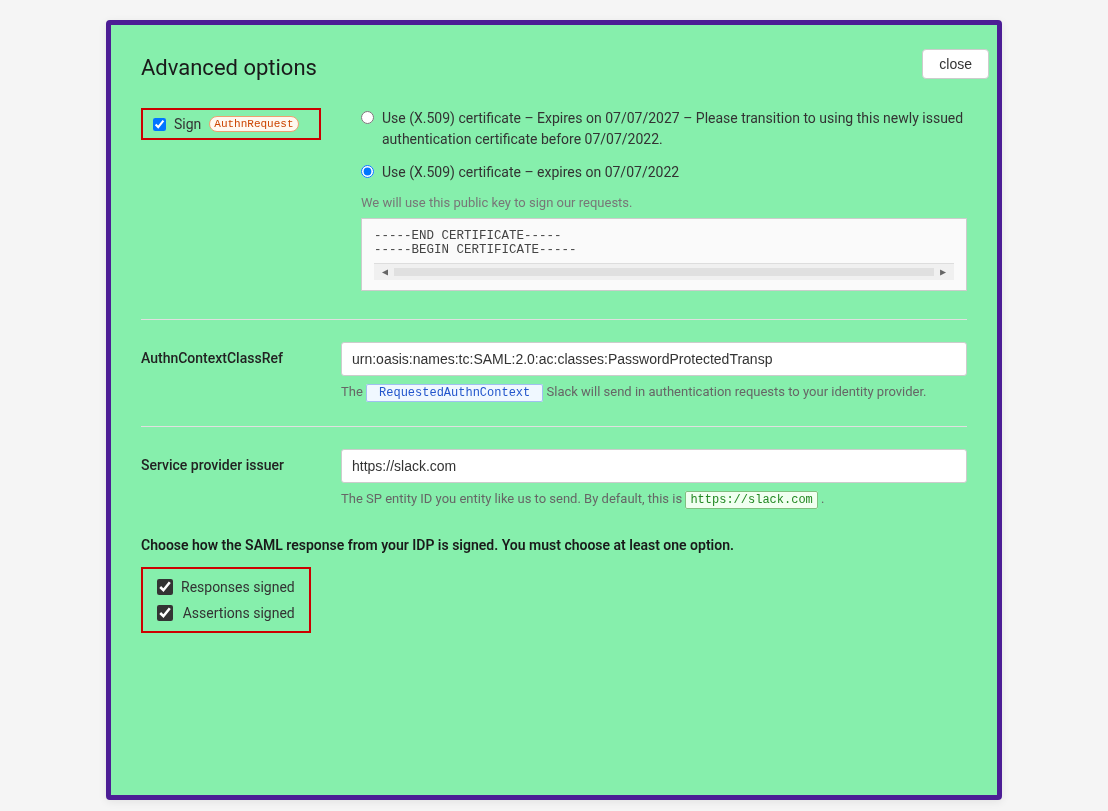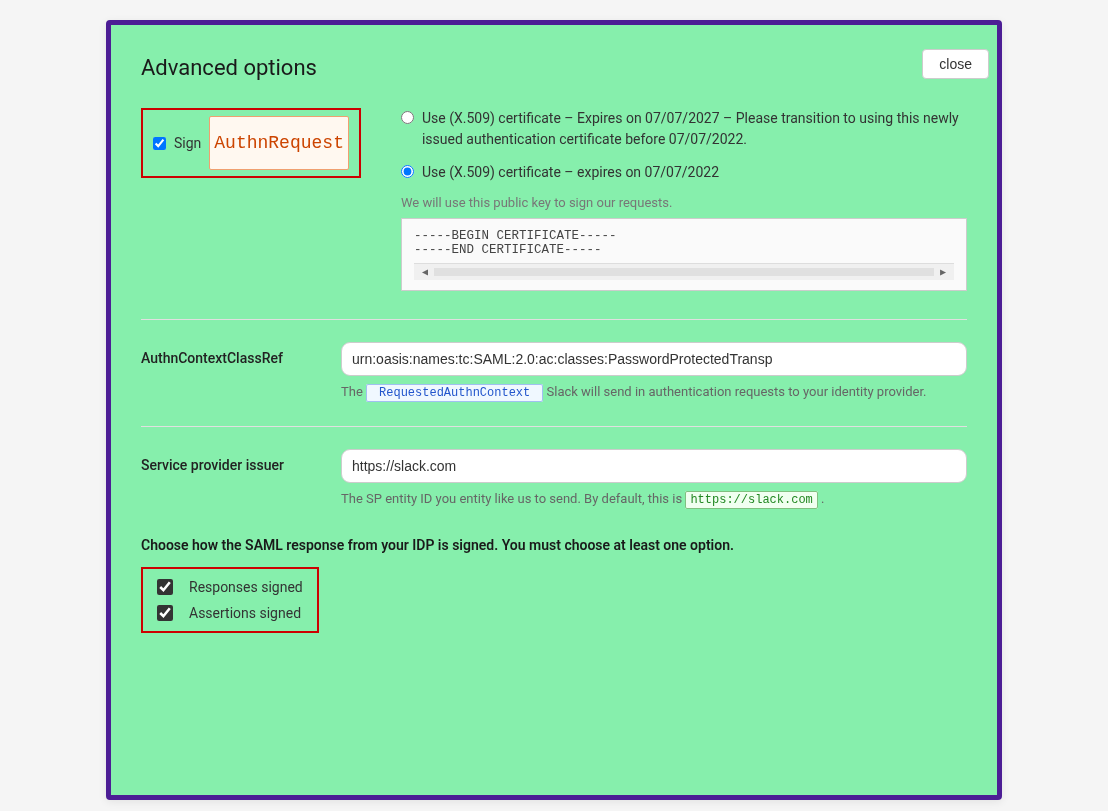--- a/index.html
+++ b/index.html
@@ -70,23 +70,23 @@
     .sign-label-text {
       font-size: 14px;
       color: #333;
     }
 
     .code-tag {
       background: #fff8f0;
       border: 1px solid #f0a070;
       color: #cc4400;
       font-family: 'Courier New', monospace;
-      font-size: 18px;
-      padding: 16px 4px;
-      border-radius: 2px;
+      font-size: 11px;
+      padding: 1px 4px;
+      border-radius: 8px;
     }
 
     .code-tag-blue {
       background: #f0f8ff;
       border: 1px solid #a0c0f0;
       color: #2255cc;
       font-family: 'Courier New', monospace;
       font-size: 12px;
       padding: 1px 12px;
       border-radius: 2px;
@@ -189,21 +189,21 @@
       padding-top: 8px;
     }
 
     .field-content {
       flex: 1;
     }
 
     .text-input {
       width: 100%;
       border: 1px solid #ccc;
-      border-radius: 9px;
+      border-radius: 3px;
       padding: 8px 10px;
       font-size: 14px;
       color: #333;
       outline: none;
     }
 
     .field-hint {
       font-size: 13px;
       color: #666;
       margin-top: 6px;
@@ -224,22 +224,23 @@
 
     .checkbox-group {
       border: 2px solid #cc0000;
       display: inline-block;
       padding: 10px 14px;
     }
 
     .checkbox-row {
       display: flex;
       align-items: center;
-      gap: 16px;
+      gap: 8px;
       margin-bottom: 10px;
+      justify-content: space-between;
     }
 
     .checkbox-row:last-child {
       margin-bottom: 0;
     }
 
     .checkbox-row input[type="checkbox"] {
       width: 16px;
       height: 16px;
       cursor: pointer;
@@ -282,22 +283,22 @@
       </div>
 
       <div class="radio-option">
         <input type="radio" name="cert_choice" checked="" style="">
         <span class="radio-text">Use (X.509) certificate – expires on 07/07/2022</span>
       </div>
 
       <p class="public-key-hint">We will use this public key to sign our requests.</p>
 
       <div class="certificate-box">
+        <span class="cert-line">-----END CERTIFICATE-----</span>
         <span class="cert-line">-----BEGIN CERTIFICATE-----</span>
-        <span class="cert-line">-----END CERTIFICATE-----</span>
         <div class="cert-scroll-bar">
           <span class="scroll-arrow">◀</span>
           <div class="scroll-track"></div>
           <span class="scroll-arrow">▶</span>
         </div>
       </div>
 
     </div>
   </div>
 

